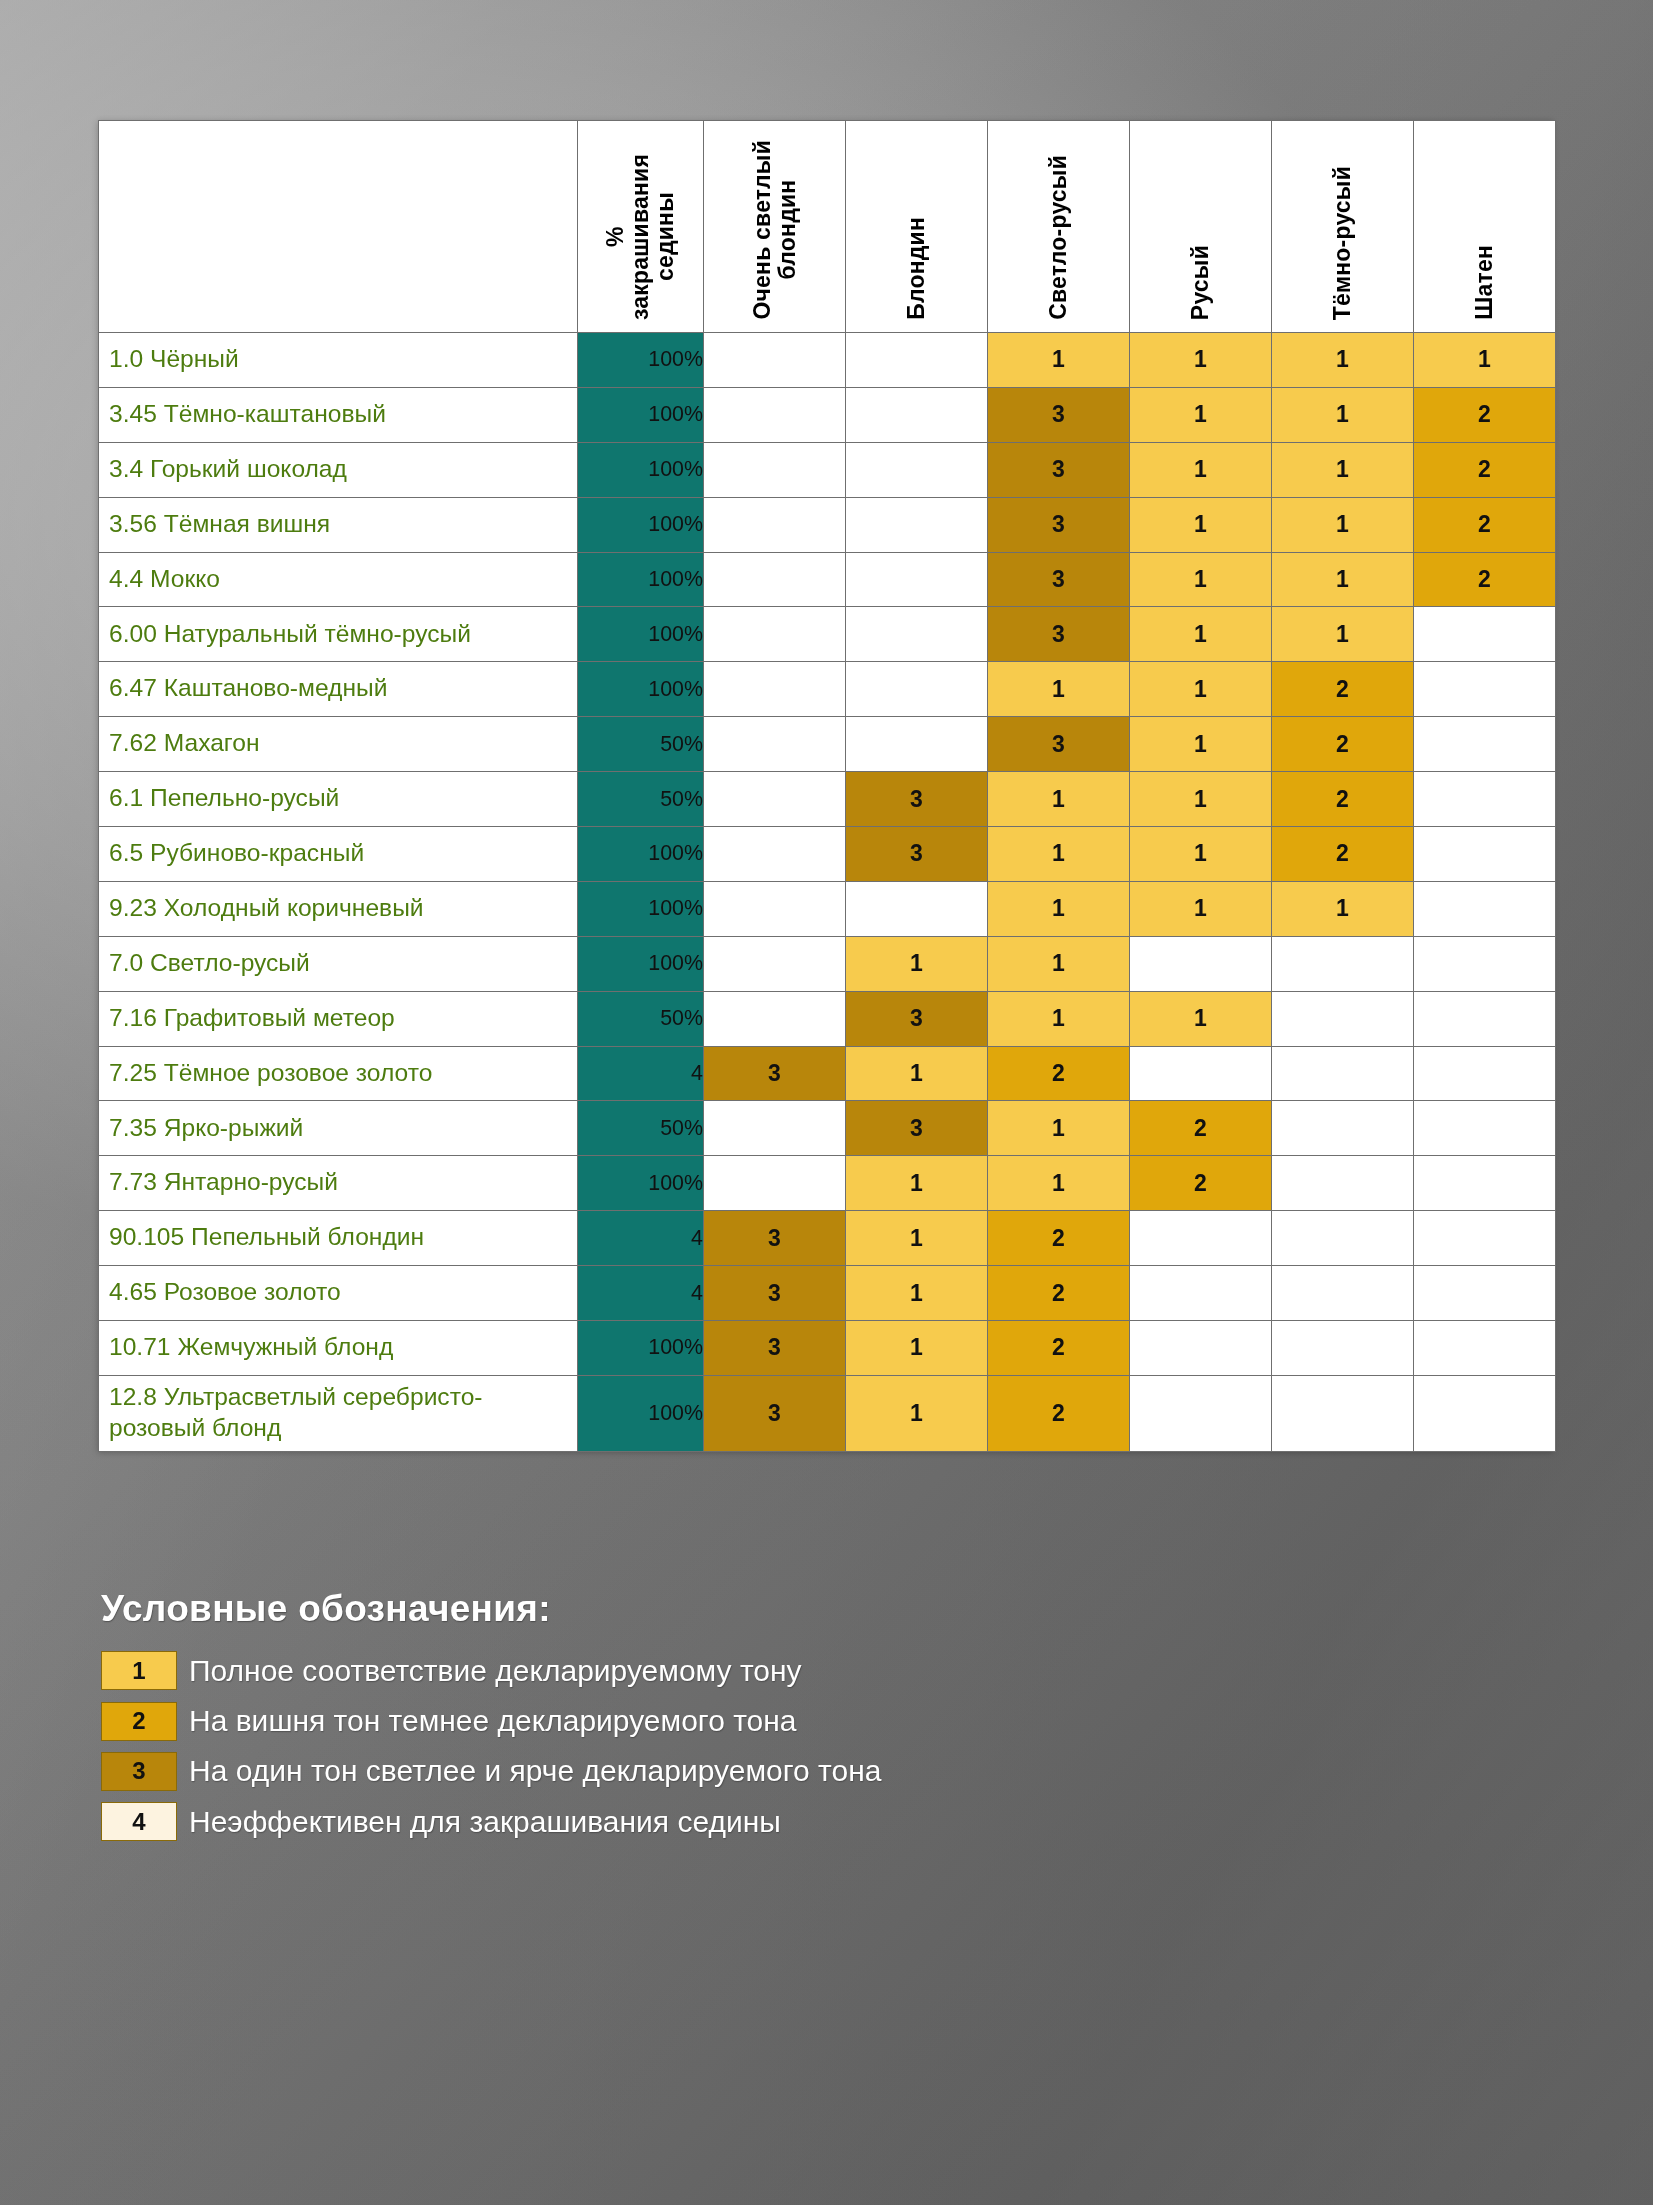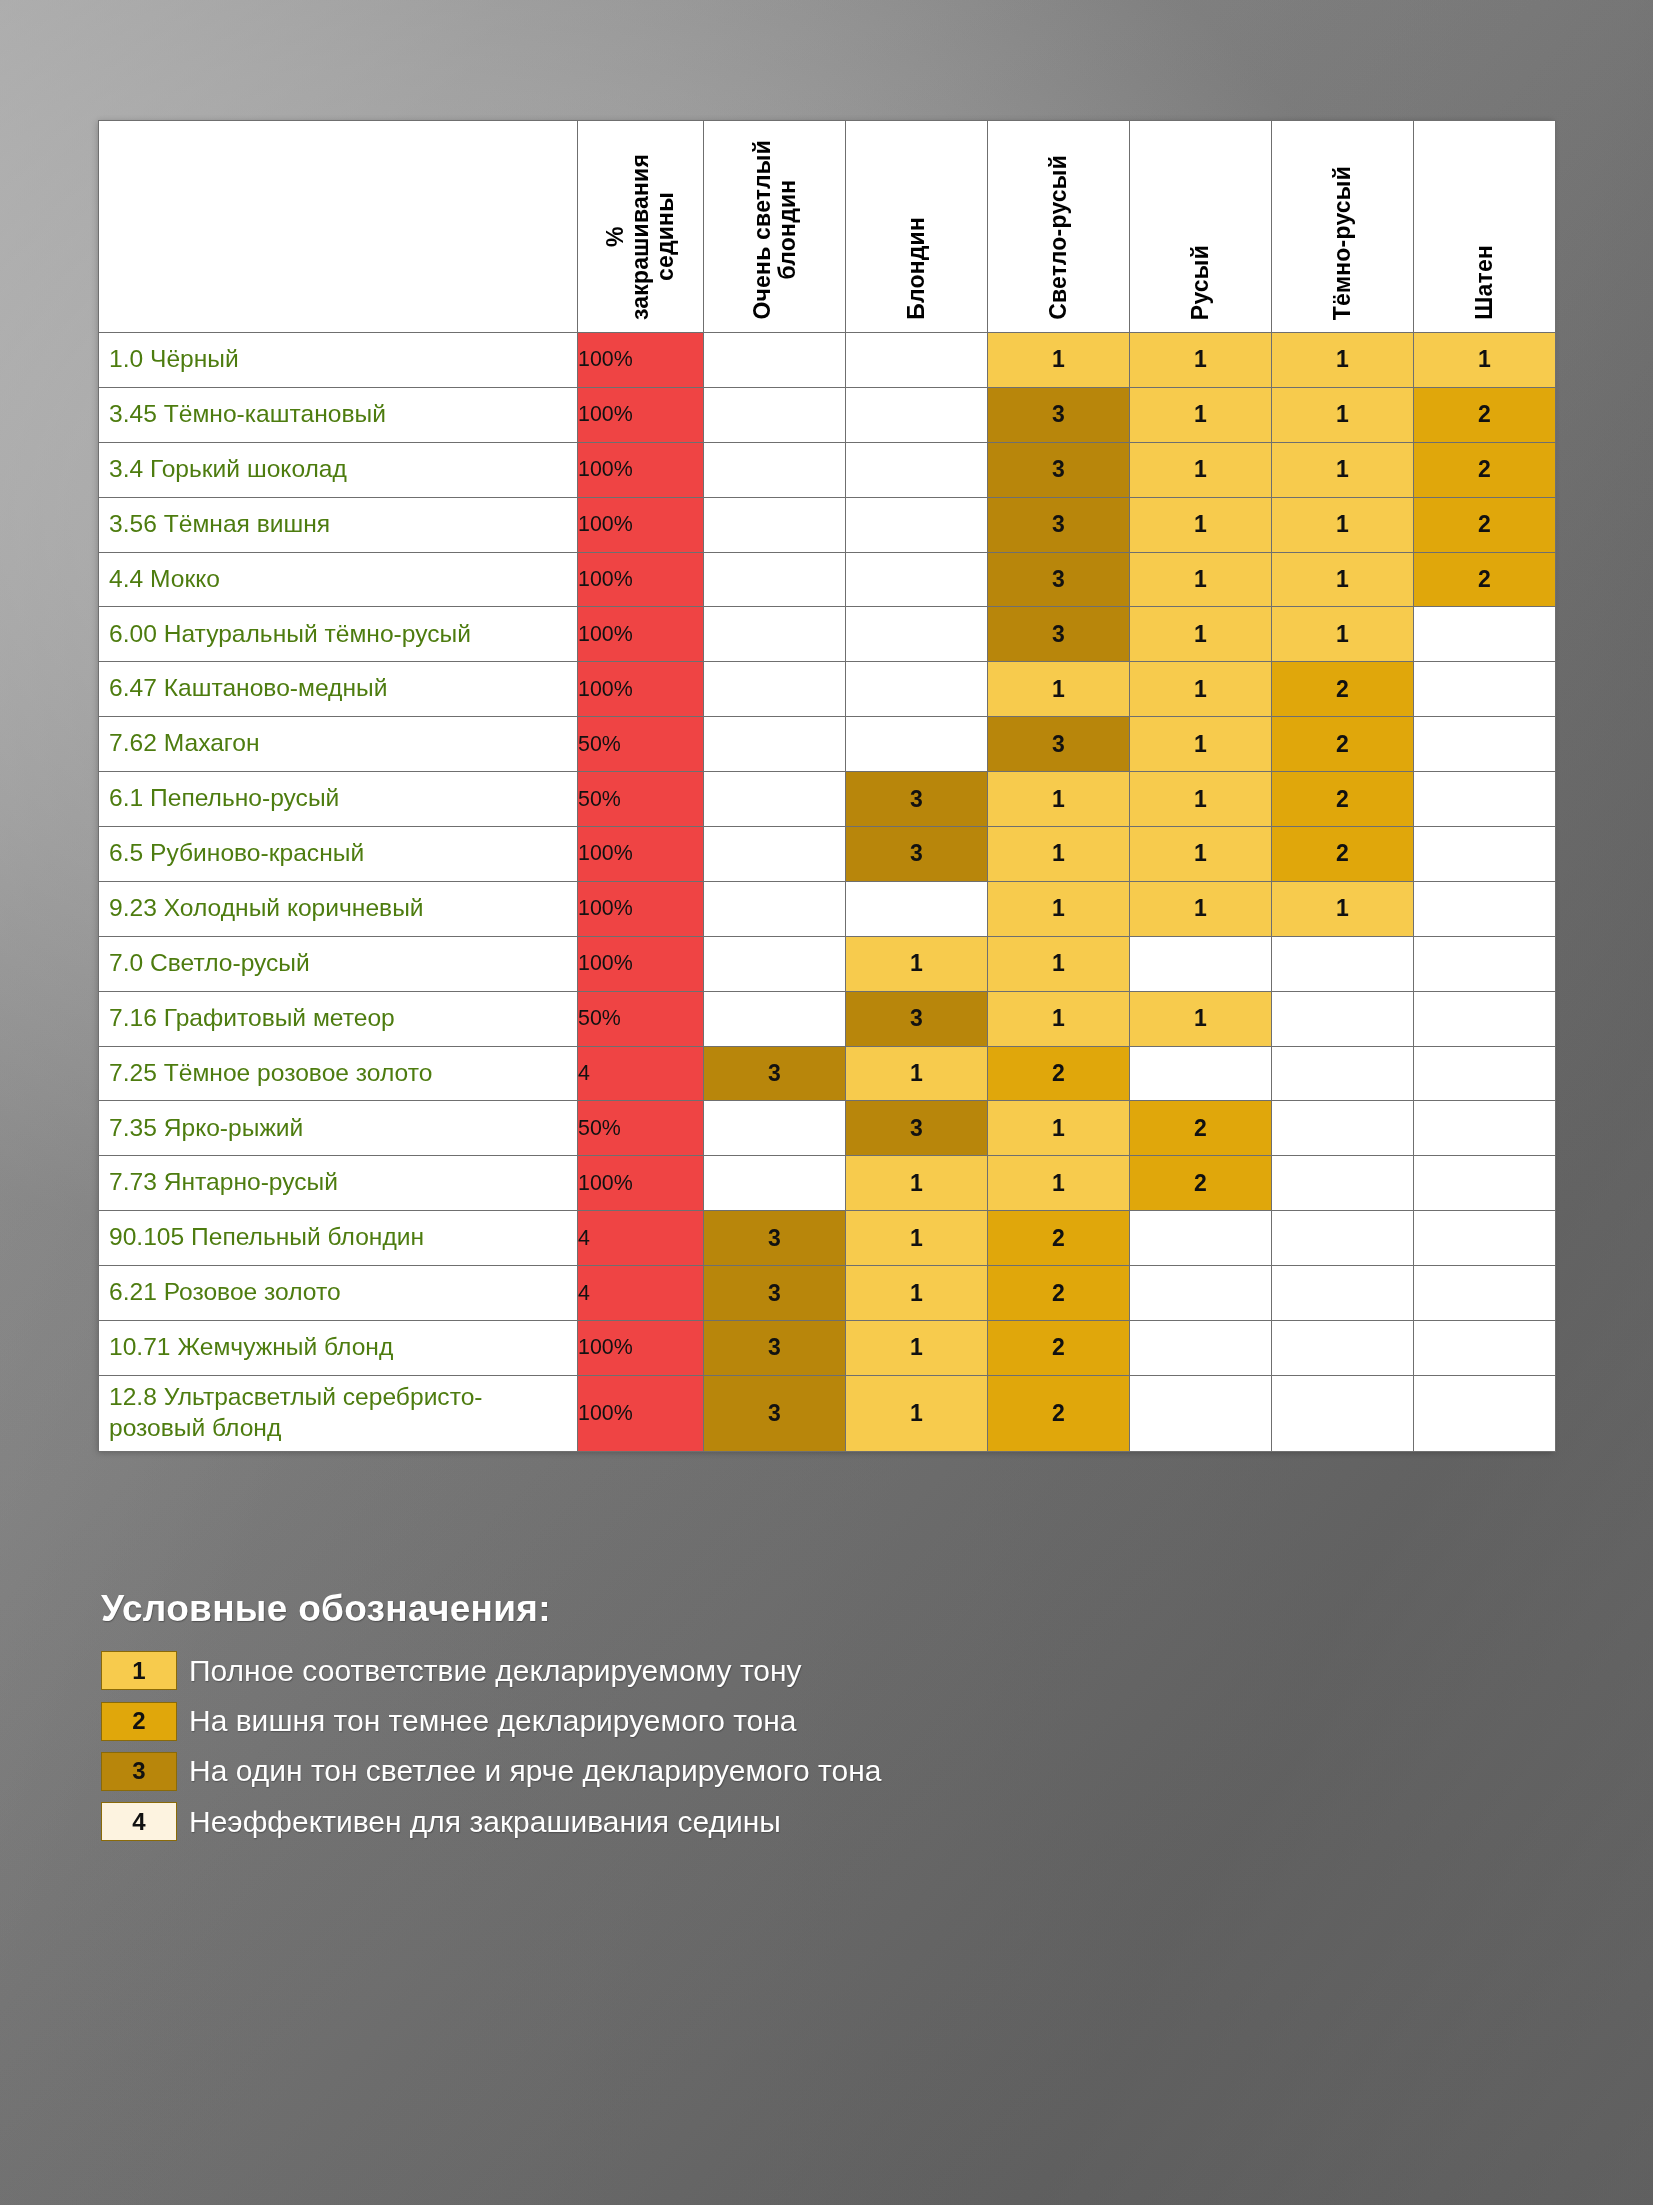--- a/index.html
+++ b/index.html
@@ -82,23 +82,23 @@
     padding: 6.3px 0 7.6px 10px;
     text-align: left;
     vertical-align: middle;
     line-height: 1.24;
     height: 40px;
     background: #ffffff;
   }
   tbody td.pct {
     font-size: 21.4px;
     color: #111;
-    text-align: left;
+    text-align: right;
     vertical-align: middle;
-    background: #ef4444;
+    background: #0f766e;
   }
   tbody td.cell {
     font-size: 23px;
     font-weight: bold;
     color: #111;
     text-align: center;
     vertical-align: middle;
   }
   td.v1 { background: #F7CB4D; }
   td.v2 { background: #E0A70B; }
@@ -357,21 +357,21 @@
           <td class="rowname">90.105 Пепельный блондин</td>
           <td class="pct">4</td>
           <td class="cell v3">3</td>
           <td class="cell v1">1</td>
           <td class="cell v2">2</td>
           <td class="cell v0"></td>
           <td class="cell v0"></td>
           <td class="cell v0"></td>
         </tr>
         <tr>
-          <td class="rowname">6.21 Розовое золото</td>
+          <td class="rowname">4.65 Розовое золото</td>
           <td class="pct">4</td>
           <td class="cell v3">3</td>
           <td class="cell v1">1</td>
           <td class="cell v2">2</td>
           <td class="cell v0"></td>
           <td class="cell v0"></td>
           <td class="cell v0"></td>
         </tr>
         <tr>
           <td class="rowname">10.71 Жемчужный блонд</td>

